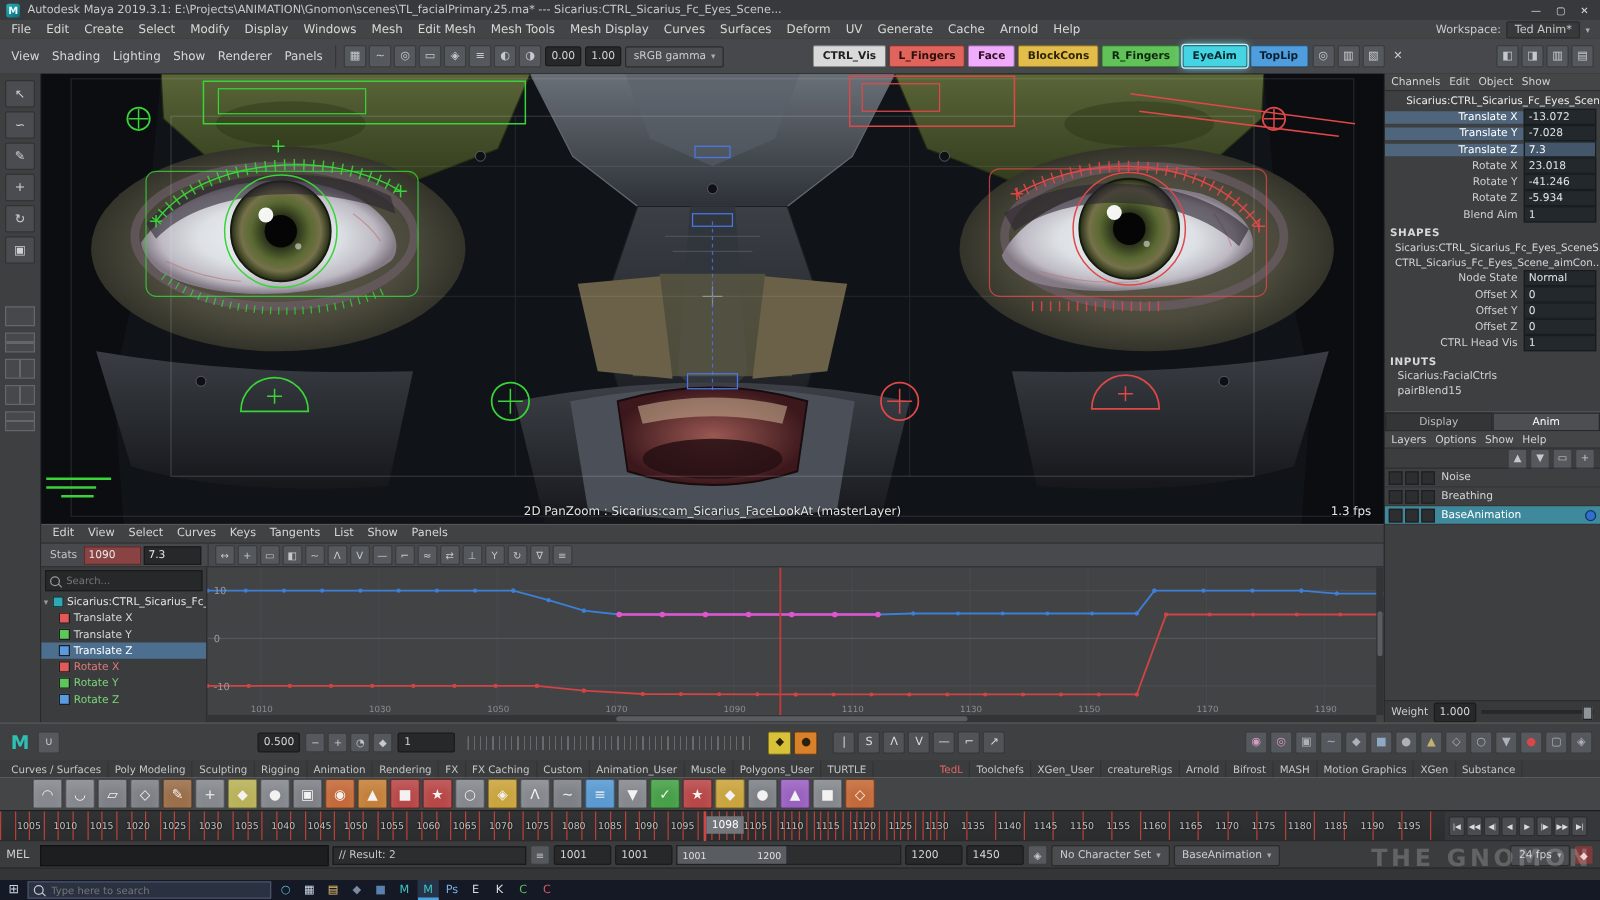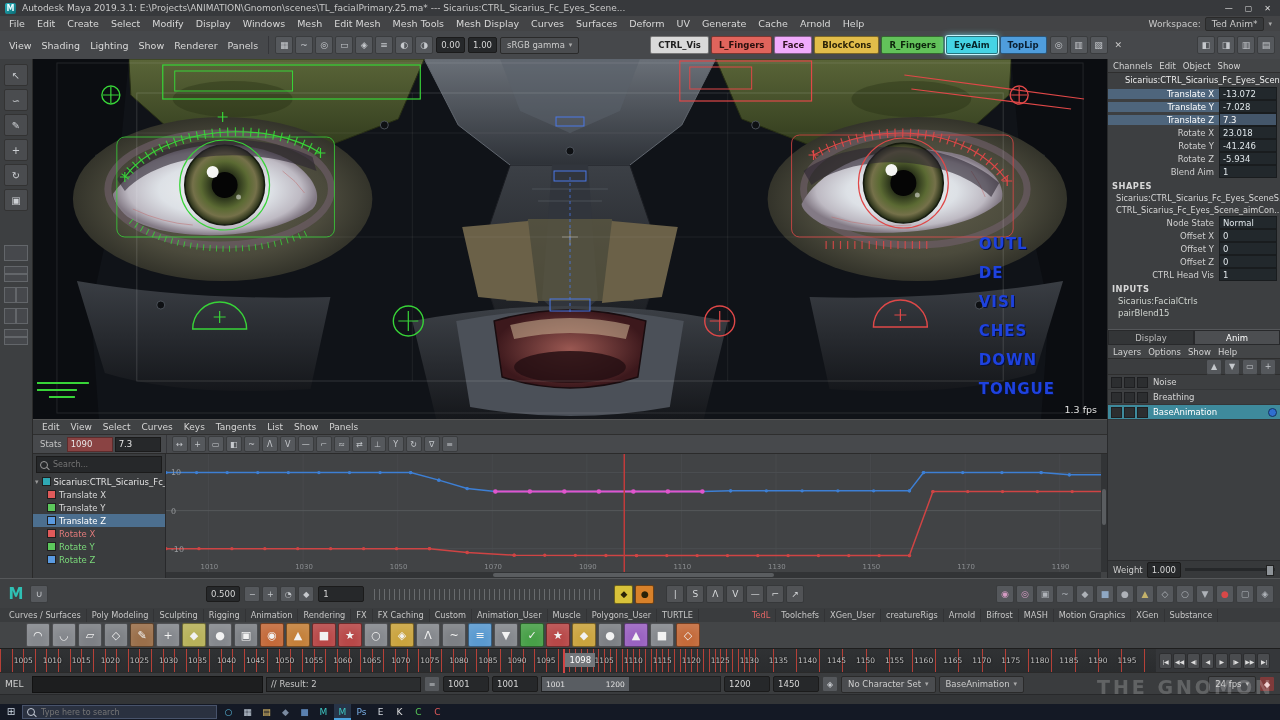--- a/index.html
+++ b/index.html
@@ -402,28 +402,21 @@
             <circle cx="988" cy="36" r="9" stroke-width="1.4"></circle>
             <path d="M980,36 h16 M988,28 v16" stroke-width="1.2"></path>
           </g>
           <g stroke="#4a78e8" fill="none">
             <path d="M538,118 V256" stroke-dasharray="3,3" opacity="0.8"></path>
             <rect x="522" y="112" width="32" height="10"></rect>
             <rect x="518" y="240" width="40" height="12"></rect>
             <rect x="524" y="58" width="28" height="9"></rect>
           </g>
         </svg>
-        <div class="hud">
-            <div class="hud-line">OUTL</div>
-            <div class="hud-line">DE</div>
-            <div class="hud-line">VISI</div>
-            <div class="hud-line">CHES</div>
-            <div class="hud-line">DOWN</div>
-            <div class="hud-line">TONGUE</div>
-          </div>
+        <div class="vp-caption"><span>2D PanZoom : Sicarius:cam_Sicarius_FaceLookAt (masterLayer)</span></div>
         <div class="vp-fps">1.3 fps</div>
       </div>
 
       <div id="grapheditor">
         <div class="ge-menubar">
             <span class="ge-menu-item">Edit</span>
             <span class="ge-menu-item">View</span>
             <span class="ge-menu-item">Select</span>
             <span class="ge-menu-item">Curves</span>
             <span class="ge-menu-item">Keys</span>

